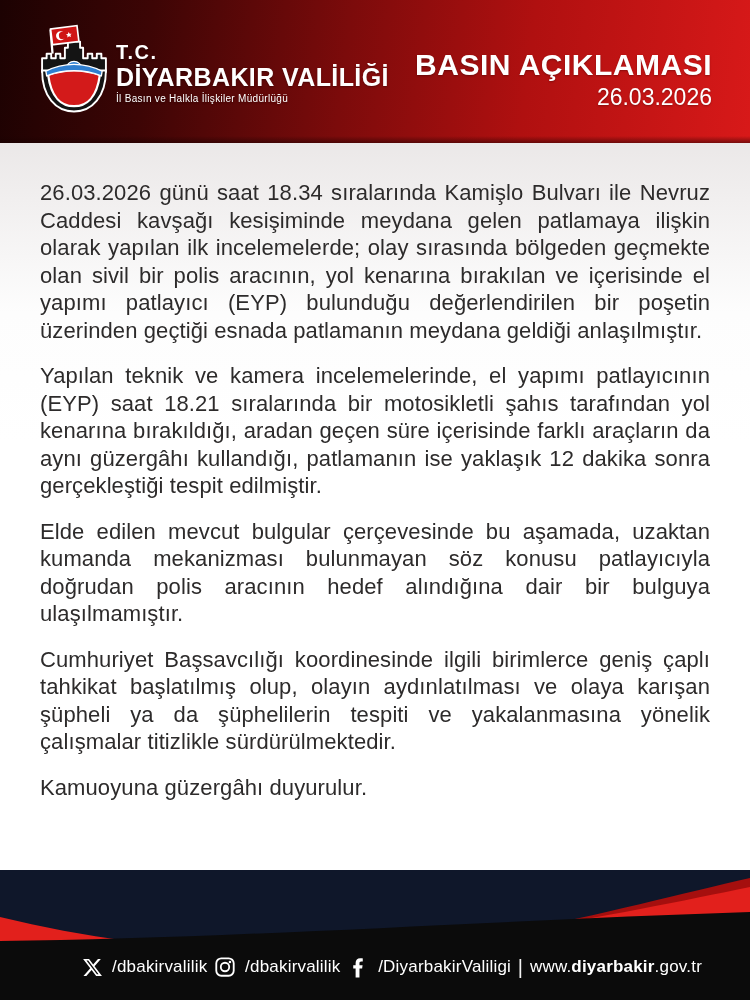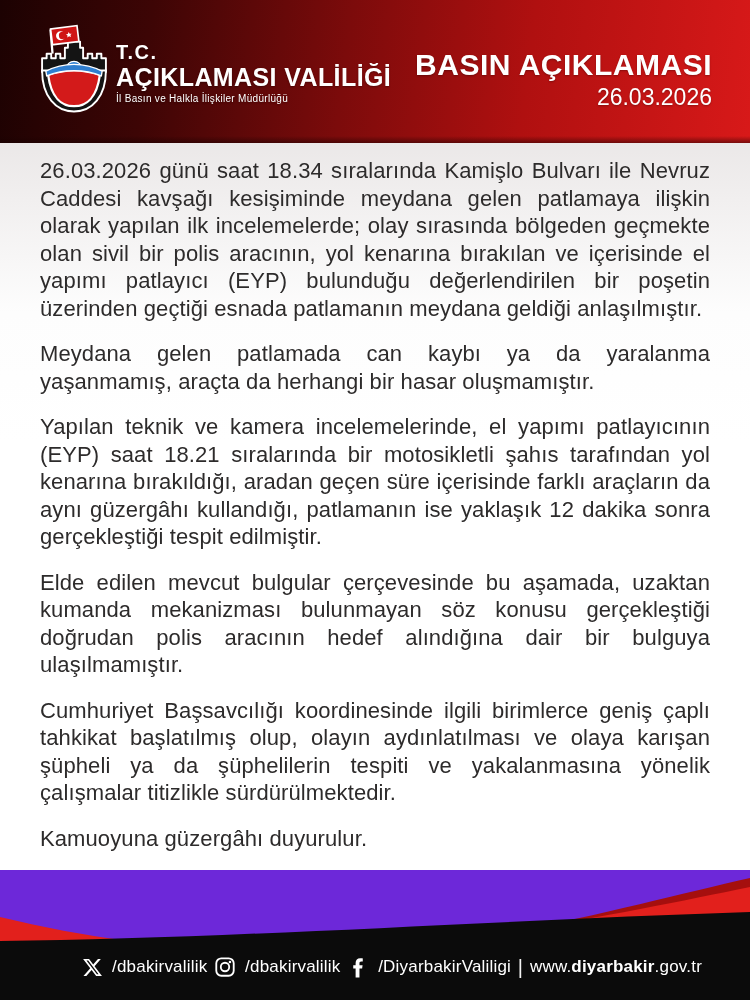--- a/index.html
+++ b/index.html
@@ -1,19 +1,19 @@
 <!DOCTYPE html>
 <html lang="tr"><head>
 <meta charset="utf-8">
 <title>Basın Açıklaması</title>
 <style>
   html,body{margin:0;padding:0;background:#e9e9e9;}
   .page{
     position:relative;width:750px;height:1000px;margin:0 auto;
-    background:#6d28d9;overflow:hidden;
+    background:#0f172a;overflow:hidden;
     font-family:"Liberation Sans","DejaVu Sans",sans-serif;
   }
 
   
   .hdr{
     position:absolute;top:0;left:0;right:0;height:143px;
     background:linear-gradient(97deg,#1c0202 0%,#3d0505 20%,#7c0b0b 46%,#b01010 70%,#d81919 100%);
   }
   .hdr::after{
     content:"";position:absolute;left:0;right:0;bottom:0;height:7px;
@@ -26,21 +26,21 @@
   .agency .name{font-size:25px;font-weight:800;letter-spacing:.4px;margin-top:1px;}
   .agency .dept{font-size:10px;font-weight:400;letter-spacing:.3px;margin-top:4px;}
   .doc{position:absolute;right:38px;top:48px;text-align:right;color:#fff;
     text-shadow:0 1px 2px rgba(0,0,0,.3);}
   .doc .dt{font-size:30px;font-weight:800;letter-spacing:.5px;text-align:right;}
   .doc .dd{font-size:23px;font-weight:400;margin-top:2px;}
 
   
   .body{
     position:absolute;top:143px;left:0;right:0;bottom:130px;
-    padding:14px 40px 0;
+    padding:36px 40px 0;
     background:linear-gradient(#ebe8e8,#fdfdfd 170px,#ffffff 300px);
     color:#2d2b2b;
   }
   .para{
     font-size:22px;line-height:27.5px;margin:0 0 18px;
     text-align:justify;letter-spacing:.1px;
   }
 
   
   .footer{position:absolute;left:0;right:0;bottom:0;height:130px;}
@@ -81,35 +81,34 @@
           <rect x="20" y="5" width="35" height="21" fill="#cf1515" stroke="#ffffff" stroke-width="2.2"></rect>
           <circle cx="32" cy="15.5" r="6" fill="#ffffff"></circle>
           <circle cx="34.6" cy="15.5" r="4.8" fill="#cf1515"></circle>
           <polygon points="43,12 44.2,14.4 46.8,14.6 44.9,16.3 45.5,18.9 43,17.5 40.5,18.9 41.1,16.3 39.2,14.6 41.8,14.4" fill="#ffffff"></polygon>
         </g>
       </svg>
     </div>
 
     <div class="agency">
       <div class="tc">T.C.</div>
-      <div class="name">AÇIKLAMASI VALİLİĞİ</div>
+      <div class="name">DİYARBAKIR VALİLİĞİ</div>
       <div class="dept">İl Basın ve Halkla İlişkiler Müdürlüğü</div>
     </div>
 
     <div class="doc">
       <div class="dt">BASIN AÇIKLAMASI</div>
       <div class="dd">26.03.2026</div>
     </div>
   </header>
 
   <main class="body">
       <p class="para">26.03.2026 günü saat 18.34 sıralarında Kamişlo Bulvarı ile Nevruz Caddesi kavşağı kesişiminde meydana gelen patlamaya ilişkin olarak yapılan ilk incelemelerde; olay sırasında bölgeden geçmekte olan sivil bir polis aracının, yol kenarına bırakılan ve içerisinde el yapımı patlayıcı (EYP) bulunduğu değerlendirilen bir poşetin üzerinden geçtiği esnada patlamanın meydana geldiği anlaşılmıştır.</p>
-      <p class="para">Meydana gelen patlamada can kaybı ya da yaralanma yaşanmamış, araçta da herhangi bir hasar oluşmamıştır.</p>
       <p class="para">Yapılan teknik ve kamera incelemelerinde, el yapımı patlayıcının (EYP) saat 18.21 sıralarında bir motosikletli şahıs tarafından yol kenarına bırakıldığı, aradan geçen süre içerisinde farklı araçların da aynı güzergâhı kullandığı, patlamanın ise yaklaşık 12 dakika sonra gerçekleştiği tespit edilmiştir.</p>
-      <p class="para">Elde edilen mevcut bulgular çerçevesinde bu aşamada, uzaktan kumanda mekanizması bulunmayan söz konusu gerçekleştiği doğrudan polis aracının hedef alındığına dair bir bulguya ulaşılmamıştır.</p>
+      <p class="para">Elde edilen mevcut bulgular çerçevesinde bu aşamada, uzaktan kumanda mekanizması bulunmayan söz konusu patlayıcıyla doğrudan polis aracının hedef alındığına dair bir bulguya ulaşılmamıştır.</p>
       <p class="para">Cumhuriyet Başsavcılığı koordinesinde ilgili birimlerce geniş çaplı tahkikat başlatılmış olup, olayın aydınlatılması ve olaya karışan şüpheli ya da şüphelilerin tespiti ve yakalanmasına yönelik çalışmalar titizlikle sürdürülmektedir.</p>
       <p class="para">Kamuoyuna güzergâhı duyurulur.</p>
     </main>
 
   <footer class="footer">
     <svg class="wave" viewBox="0 0 750 130" preserveAspectRatio="none" aria-hidden="true">
 
       <path d="M0,55 C150,92 300,97 440,75 C560,56 670,26 750,8 L750,130 L0,130 Z" fill="#a50f0e"></path>
 
       <path d="M0,47 C150,84 310,91 450,71 C570,54 672,33 750,17 L750,130 L0,130 Z" fill="#e2201c"></path>

